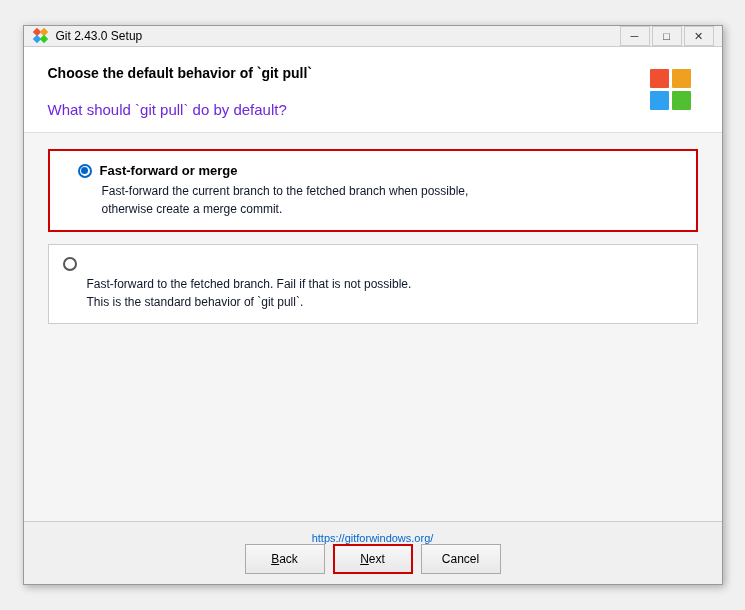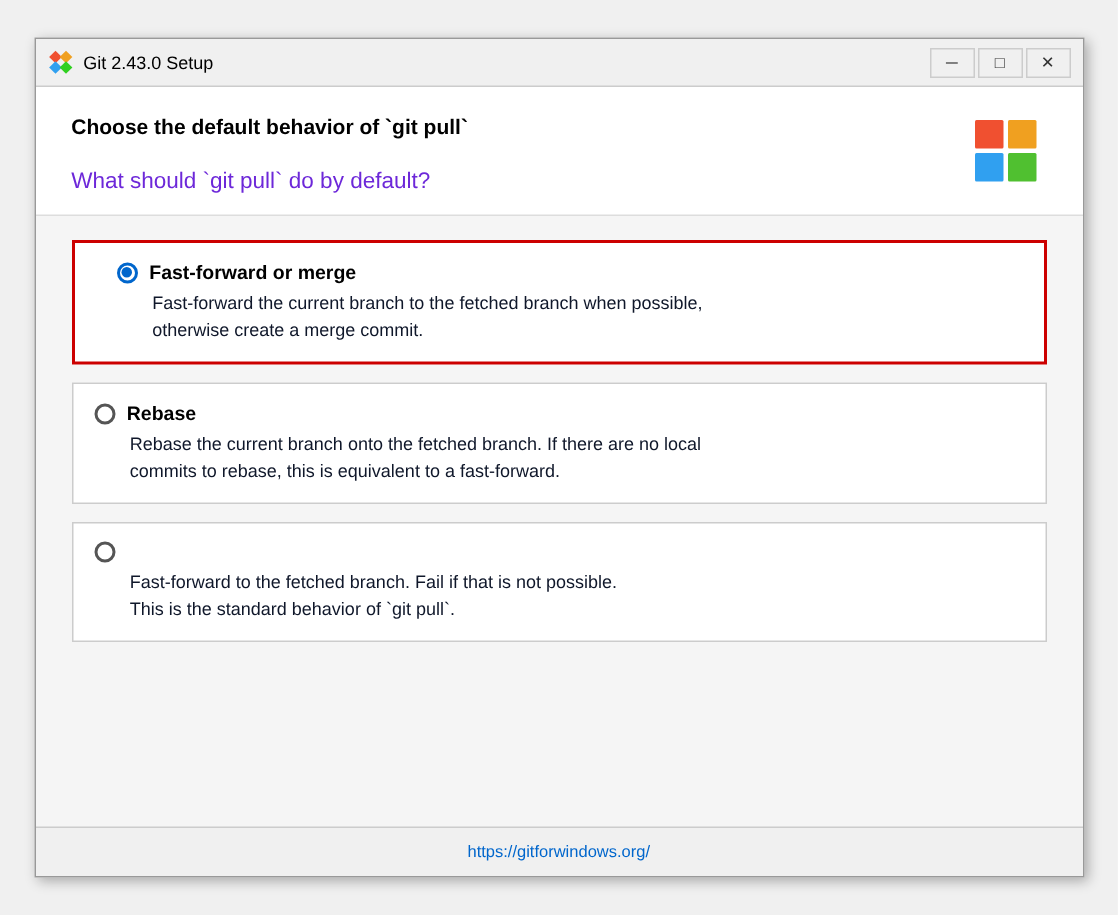--- a/index.html
+++ b/index.html
@@ -22,21 +22,21 @@
       display: flex;
       flex-direction: column;
     }
     .title-bar {
       background: #f0f0f0;
       border-bottom: 1px solid #ccc;
       display: flex;
       align-items: center;
       justify-content: space-between;
       padding: 6px 8px;
-      height: 32px;
+      height: 21px;
     }
     .title-bar-left {
       display: flex;
       align-items: center;
       gap: 6px;
     }
     .title-bar-icon {
       width: 18px;
       height: 18px;
     }
@@ -228,32 +228,36 @@
   <div class="content-section">
 
     <div class="option-box selected">
       <div class="option-row">
         <div class="radio-btn checked"></div>
         <span class="option-label">Fast-forward or merge</span>
       </div>
       <div class="option-desc">Fast-forward the current branch to the fetched branch when possible,<br>otherwise create a merge commit.</div>
     </div>
 
-    <div class="option-box">
-      <div class="option-row">
-        <div class="radio-btn"></div>
-        <span class="option-label">Rebase</span>
-      </div>
-      <div class="option-desc">Rebase the current branch onto the fetched branch. If there are no local<br>commits to rebase, this is equivalent to a fast-forward.</div>
-    </div>
 
     <div class="option-box">
       <div class="option-row">
         <div class="radio-btn"></div>
       </div>
       <div class="option-desc">Fast-forward to the fetched branch. Fail if that is not possible.<br>This is the standard behavior of `git pull`.</div>
     </div>
   </div>
 
   <div class="footer-section">
     <a class="footer-link" href="#">https://gitforwindows.org/</a>
+    <div class="footer-buttons">
+      <button class="btn">
+        <span><span class="btn-underline">B</span>ack</span>
+      </button>
+      <button class="btn next">
+        <span><span class="btn-underline">N</span>ext</span>
+      </button>
+      <button class="btn">
+        <span>Cancel</span>
+      </button>
+    </div>
   </div>
 </div>
 
 </body></html>

